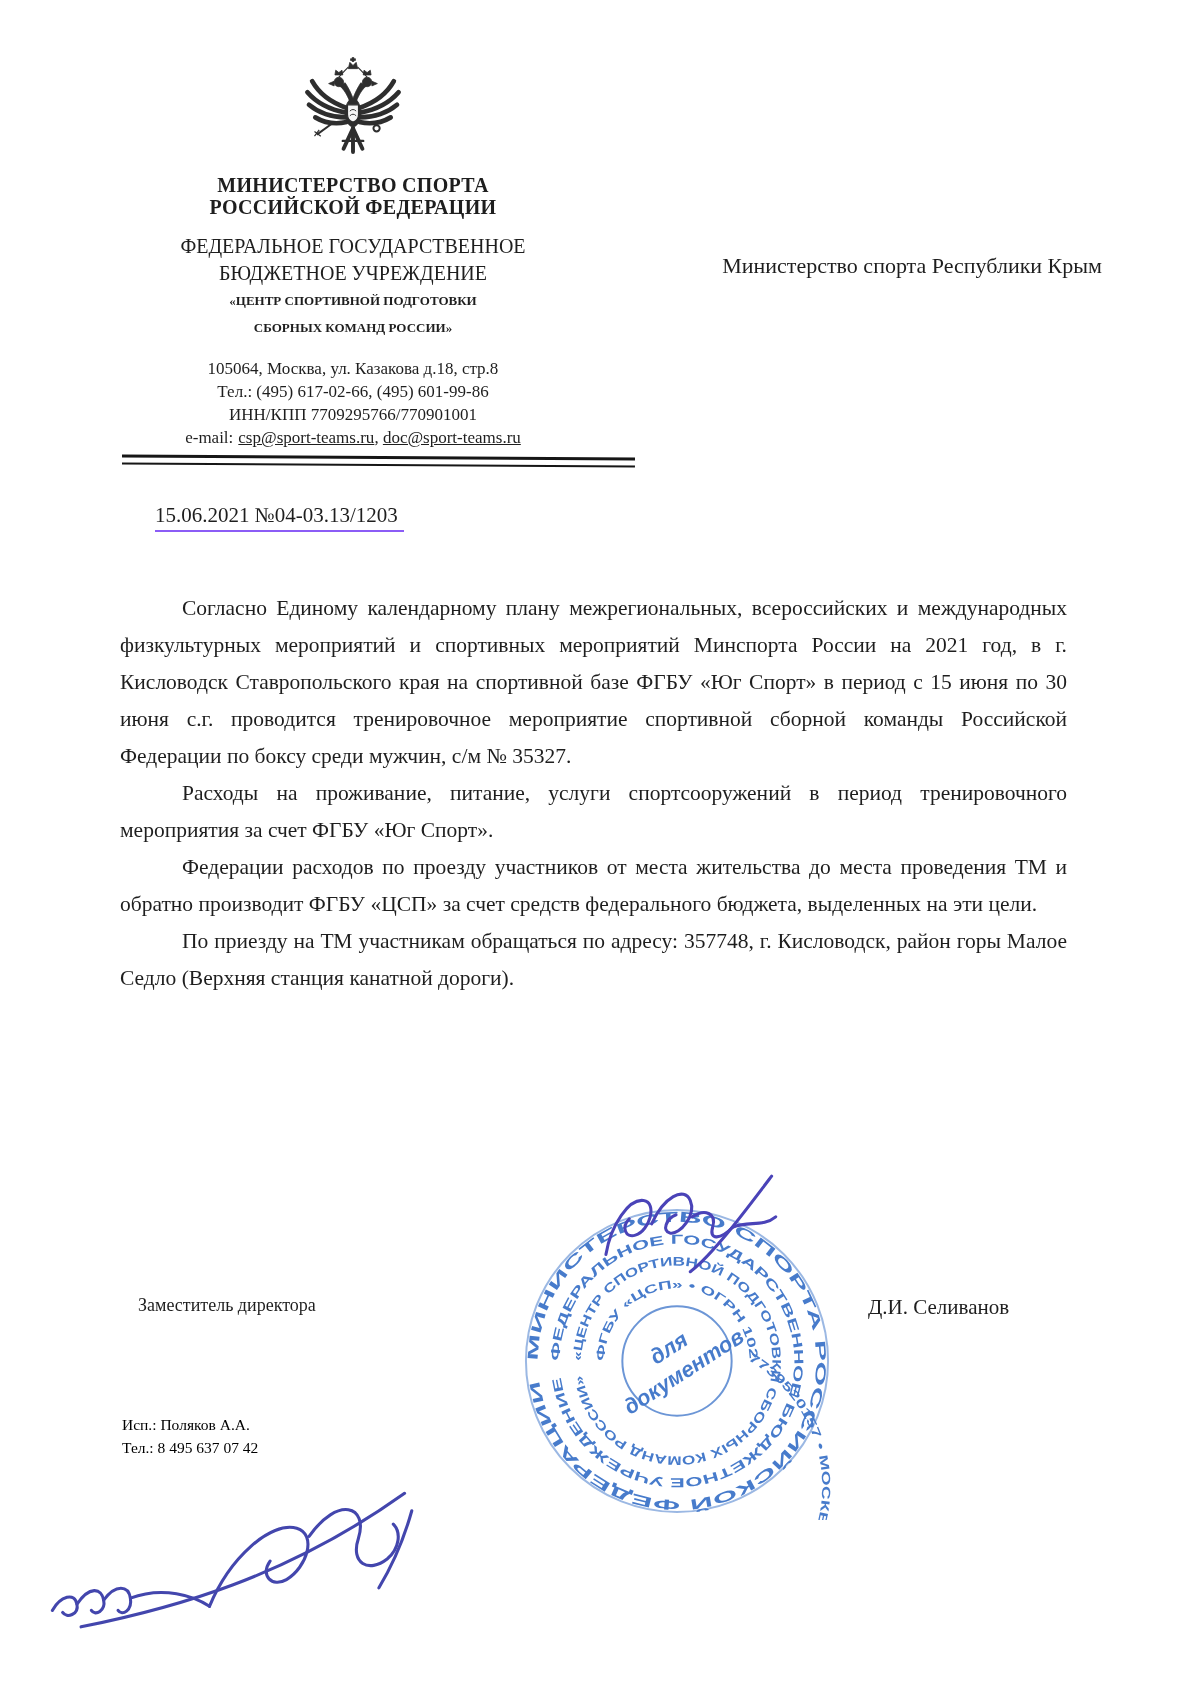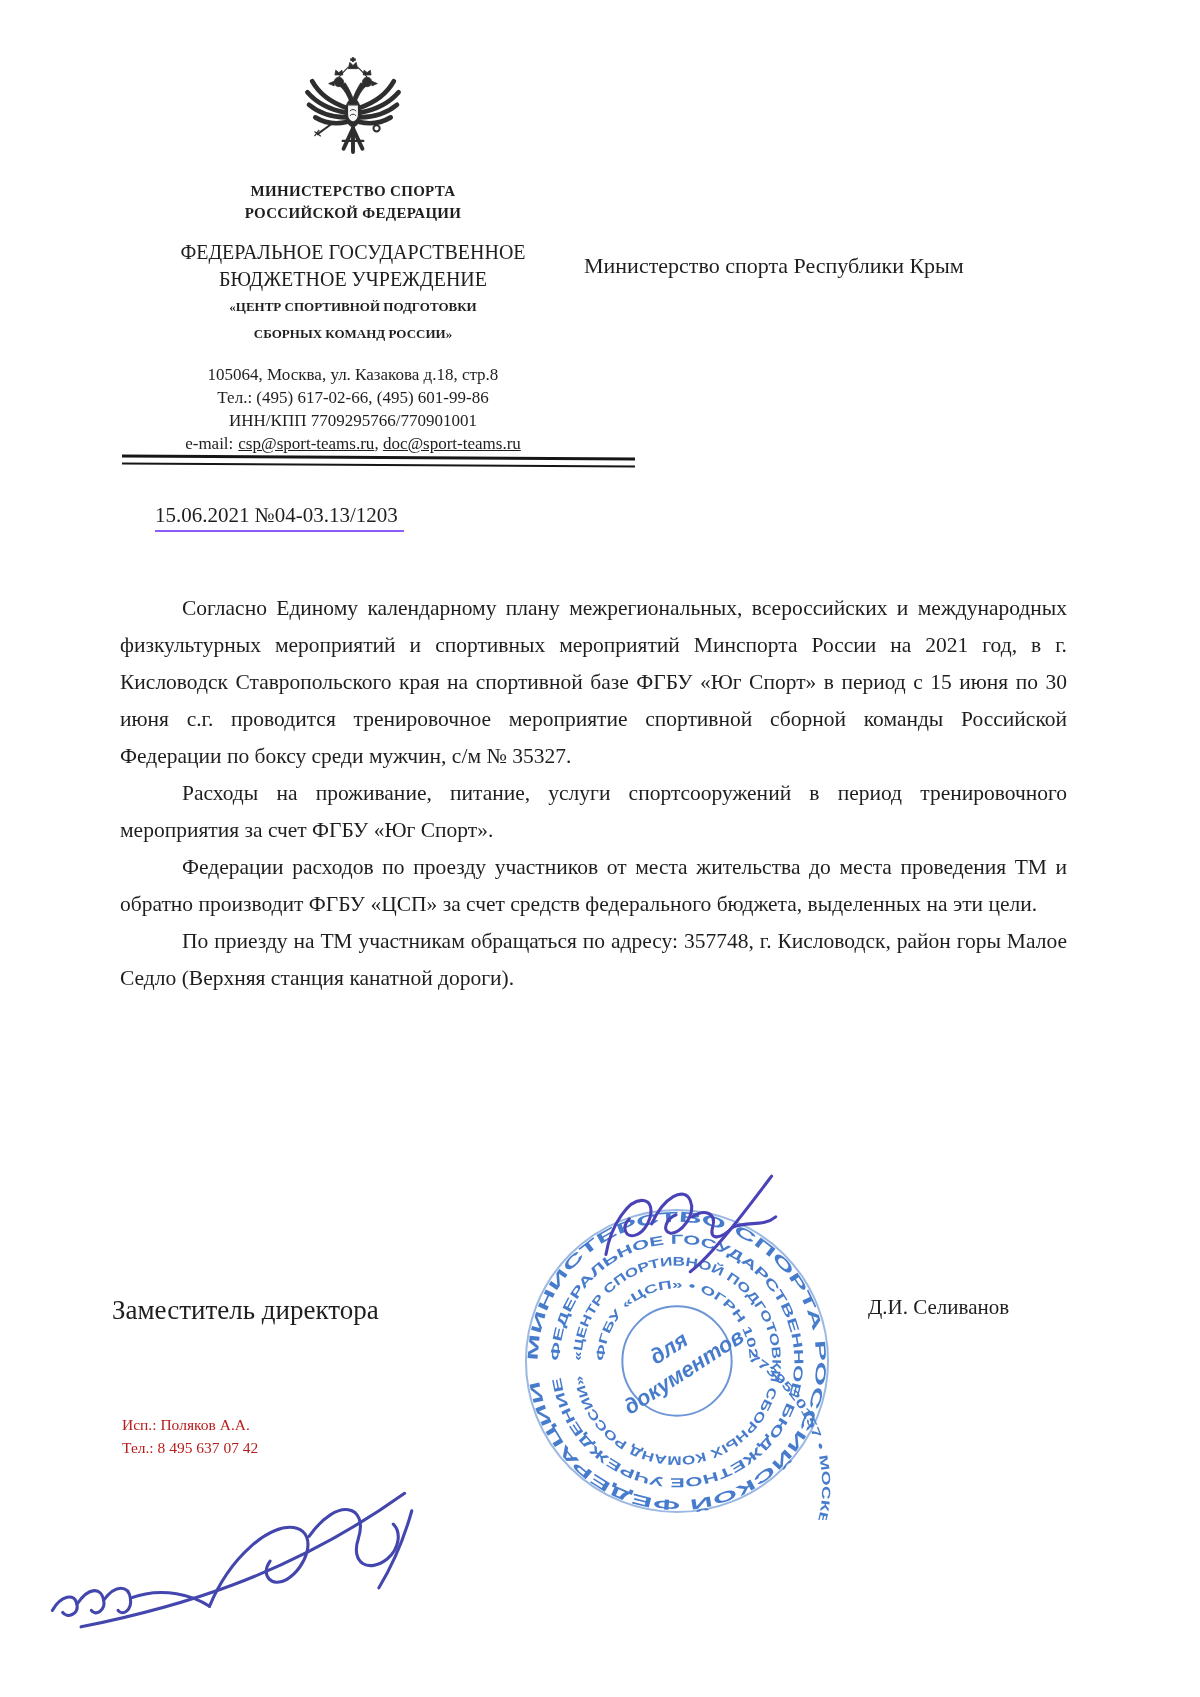--- a/index.html
+++ b/index.html
@@ -11,55 +11,55 @@
     overflow:hidden;
     font-family:"Liberation Serif","DejaVu Serif",serif;
     color:#1e1e1e;
   }
   
   .lh{
     position:absolute; left:118px; top:56px; width:470px;
     text-align:center;
   }
   .lh .emblem{display:block;margin:0 auto;}
-  .ministry{margin-top:6px;font-weight:bold;font-size:15px;line-height:22px;letter-spacing:.3px;}
+  .ministry{font-weight:bold;font-size:20px;line-height:22px;letter-spacing:.3px;}
   .orgtype{margin-top:15px;font-size:20px;line-height:27px;font-family:Liberation Serif, serif;}
   .orgname{font-weight:bold;font-size:13px;line-height:27px;}
   .contacts{margin-top:16px;font-size:17px;line-height:23px;}
   .contacts .u{text-decoration:underline;}
   .contacts .lbl{margin-right:5px;}
   .rule{
     position:absolute; left:122px; top:456px; width:513px; height:5px;
     border-top:3px solid #161616; border-bottom:2px solid #161616;
     transform:rotate(0.35deg);
   }
   
   .recipient{
-    position:absolute; left:584px; top:252px; width:470px;
-    font-size:22px; line-height:28px;
+    position:absolute; left:632px; top:252px; width:470px;
+    font-size:22px; line-height:28px;text-align:right;
   }
   
   .refline{
     position:absolute; left:155px; top:503px;
     font-size:21px;
     border-bottom:2px solid #8b5cf6;
     padding:0 6px 2px 0;
   }
   
   .bodytext{
     position:absolute; left:120px; top:590px; width:947px;
     font-size:21.5px; line-height:37px; text-align:justify;
   }
   .bodytext p{margin:0; text-indent:62px;}
   
-  .sig-position{position:absolute; left:112px; top:1295px; font-size:27px;}
+  .sig-position{position:absolute; left:138px; top:1295px; font-size:18px;}
   .sig-name{position:absolute; left:868px; top:1295px; font-size:21px;}
   .executor{
     position:absolute; left:122px; top:1413px;
-    font-size:15.5px; line-height:23px; color:#b91c1c;
+    font-size:15.5px; line-height:23px; color:#000000;
   }
   
   .stamp{
     position:absolute; left:518px; top:1202px;
     filter:blur(0.45px); opacity:.93;
   }
   .sig-top{position:absolute; left:590px; top:1168px; z-index:5;}
   .sig-bottom{position:absolute; left:40px; top:1462px; z-index:5;}
 </style>
 </head>

